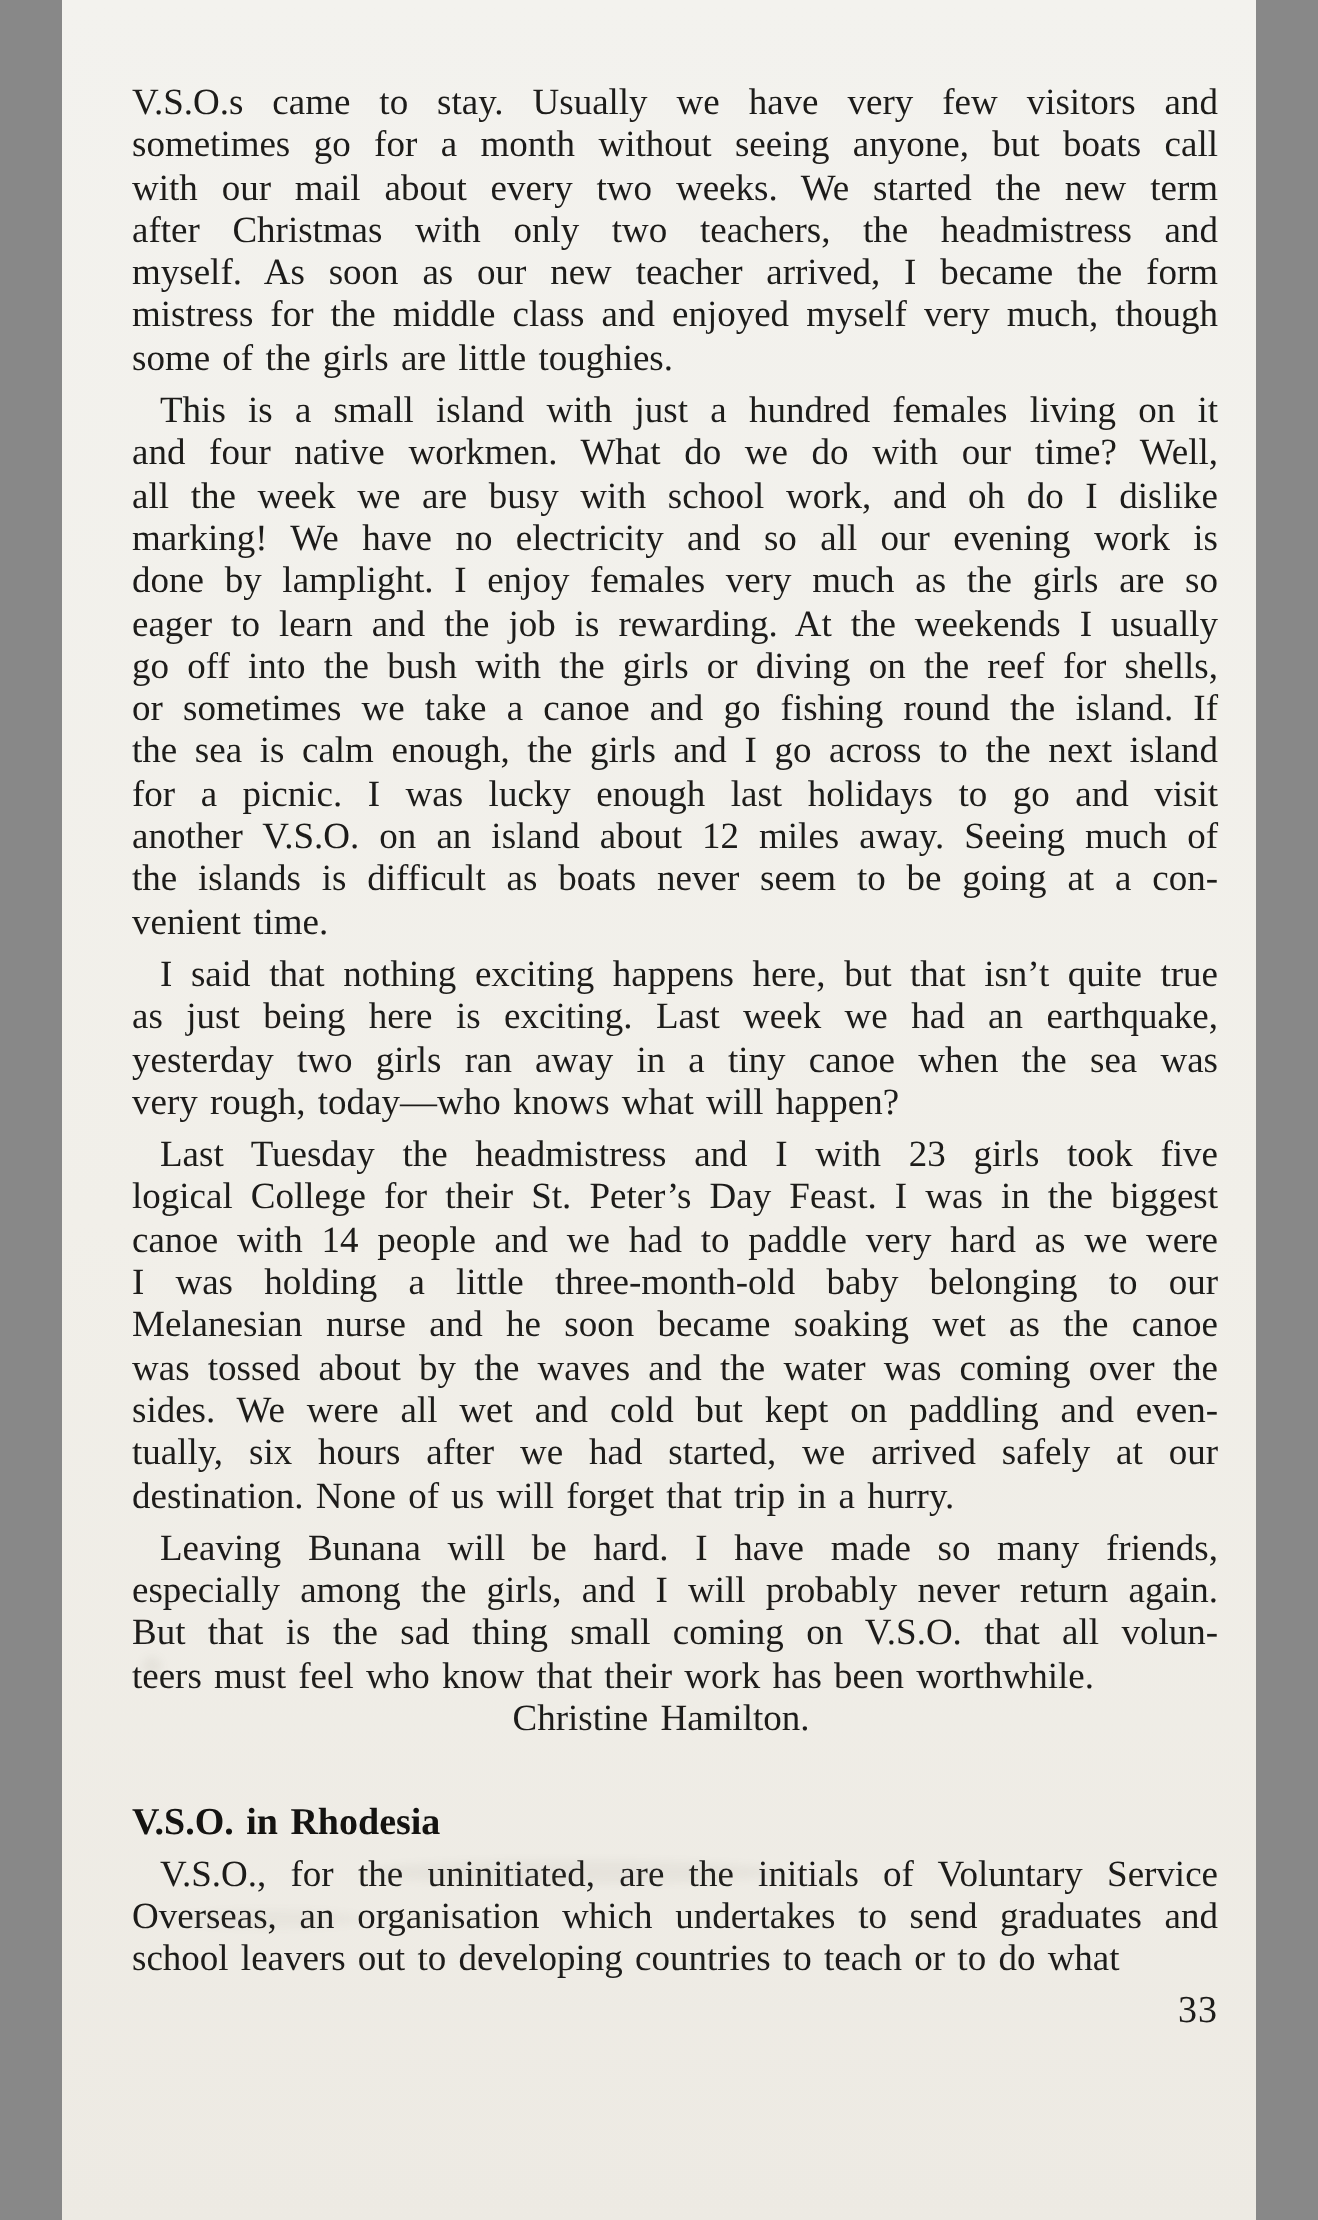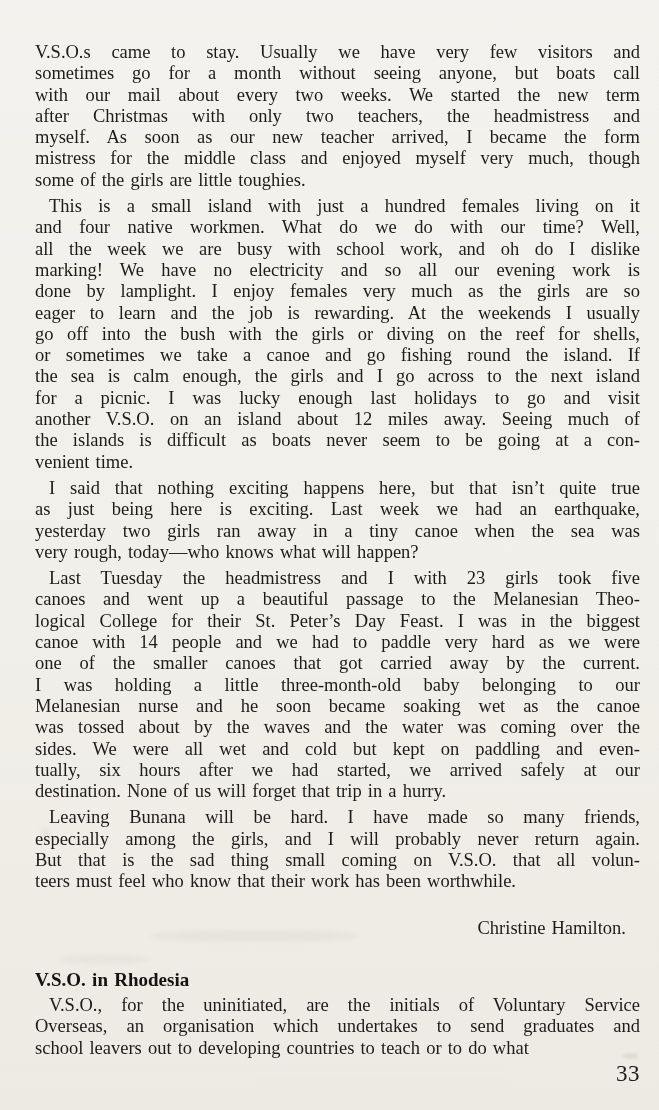--- a/index.html
+++ b/index.html
@@ -1,18 +1,18 @@
 <!DOCTYPE html>
 <html><head>
 <meta charset="utf-8">
 <style>
   html, body { margin: 0; padding: 0; background: #888; }
   #page {
     position: relative;
-    width: 659px;
+    width: 597px;
     height: 1110px;
     margin: 0 auto;
     background: linear-gradient(180deg, #f3f2ee 0%, #f1efe9 55%, #edeae3 100%);
     overflow: hidden;
     font-family: "Liberation Serif", "DejaVu Serif", serif;
     color: #1d1c1a;
     box-sizing: border-box;
     padding: 42px 19px 0 35px;
     font-size: 18.5px;
     line-height: 21.3px;
@@ -21,35 +21,34 @@
   .para { margin: 0; }
   .para + .para { margin-top: 5px; }
   .line {
     text-align: justify;
     text-align-last: justify;
     text-justify: inter-word;
   }
   .line.lastline { text-align-last: left; }
   .line.firstline { text-indent: 14px; }
   .signature {
-    text-align: right;
+    text-align: center;
     padding-right: 14px;
-    margin-top: 25px;
   }
   .heading {
     margin-top: 30px;
     font-weight: bold;
     font-size: 19px;
     color: #141311;
   }
   .body-after-heading { margin-top: 5px; }
   .pagenum {
     margin-top: 4px;
     text-align: right;
-    font-size: 23px;
+    font-size: 19px;
     letter-spacing: 0.5px;
   }
   
   .smudge {
     position: absolute;
     background: rgba(120, 114, 102, 0.22);
     border-radius: 50%;
     filter: blur(2px);
     pointer-events: none;
   }
@@ -89,24 +88,22 @@
         <div class="line lastline">venient time.</div>
       </div>
       <div class="para">
         <div class="line firstline">I said that nothing exciting happens here, but that isn’t quite true</div>
         <div class="line">as just being here is exciting.  Last week we had an earthquake,</div>
         <div class="line">yesterday two girls ran away in a tiny canoe when the sea was</div>
         <div class="line lastline">very rough, today—who knows what will happen?</div>
       </div>
       <div class="para">
         <div class="line firstline">Last Tuesday the headmistress and I with 23 girls took five</div>
-        <div class="line">canoes and went up a beautiful passage to the Melanesian Theo-</div>
         <div class="line">logical College for their St. Peter’s Day Feast.  I was in the biggest</div>
         <div class="line">canoe with 14 people and we had to paddle very hard as we were</div>
-        <div class="line">one of the smaller canoes that got carried away by the current.</div>
         <div class="line">I was holding a little three-month-old baby belonging to our</div>
         <div class="line">Melanesian nurse and he soon became soaking wet as the canoe</div>
         <div class="line">was tossed about by the waves and the water was coming over the</div>
         <div class="line">sides.  We were all wet and cold but kept on paddling and even-</div>
         <div class="line">tually, six hours after we had started, we arrived safely at our</div>
         <div class="line lastline">destination.  None of us will forget that trip in a hurry.</div>
       </div>
       <div class="para">
         <div class="line firstline">Leaving Bunana will be hard.  I have made so many friends,</div>
         <div class="line">especially among the girls, and I will probably never return again.</div>

